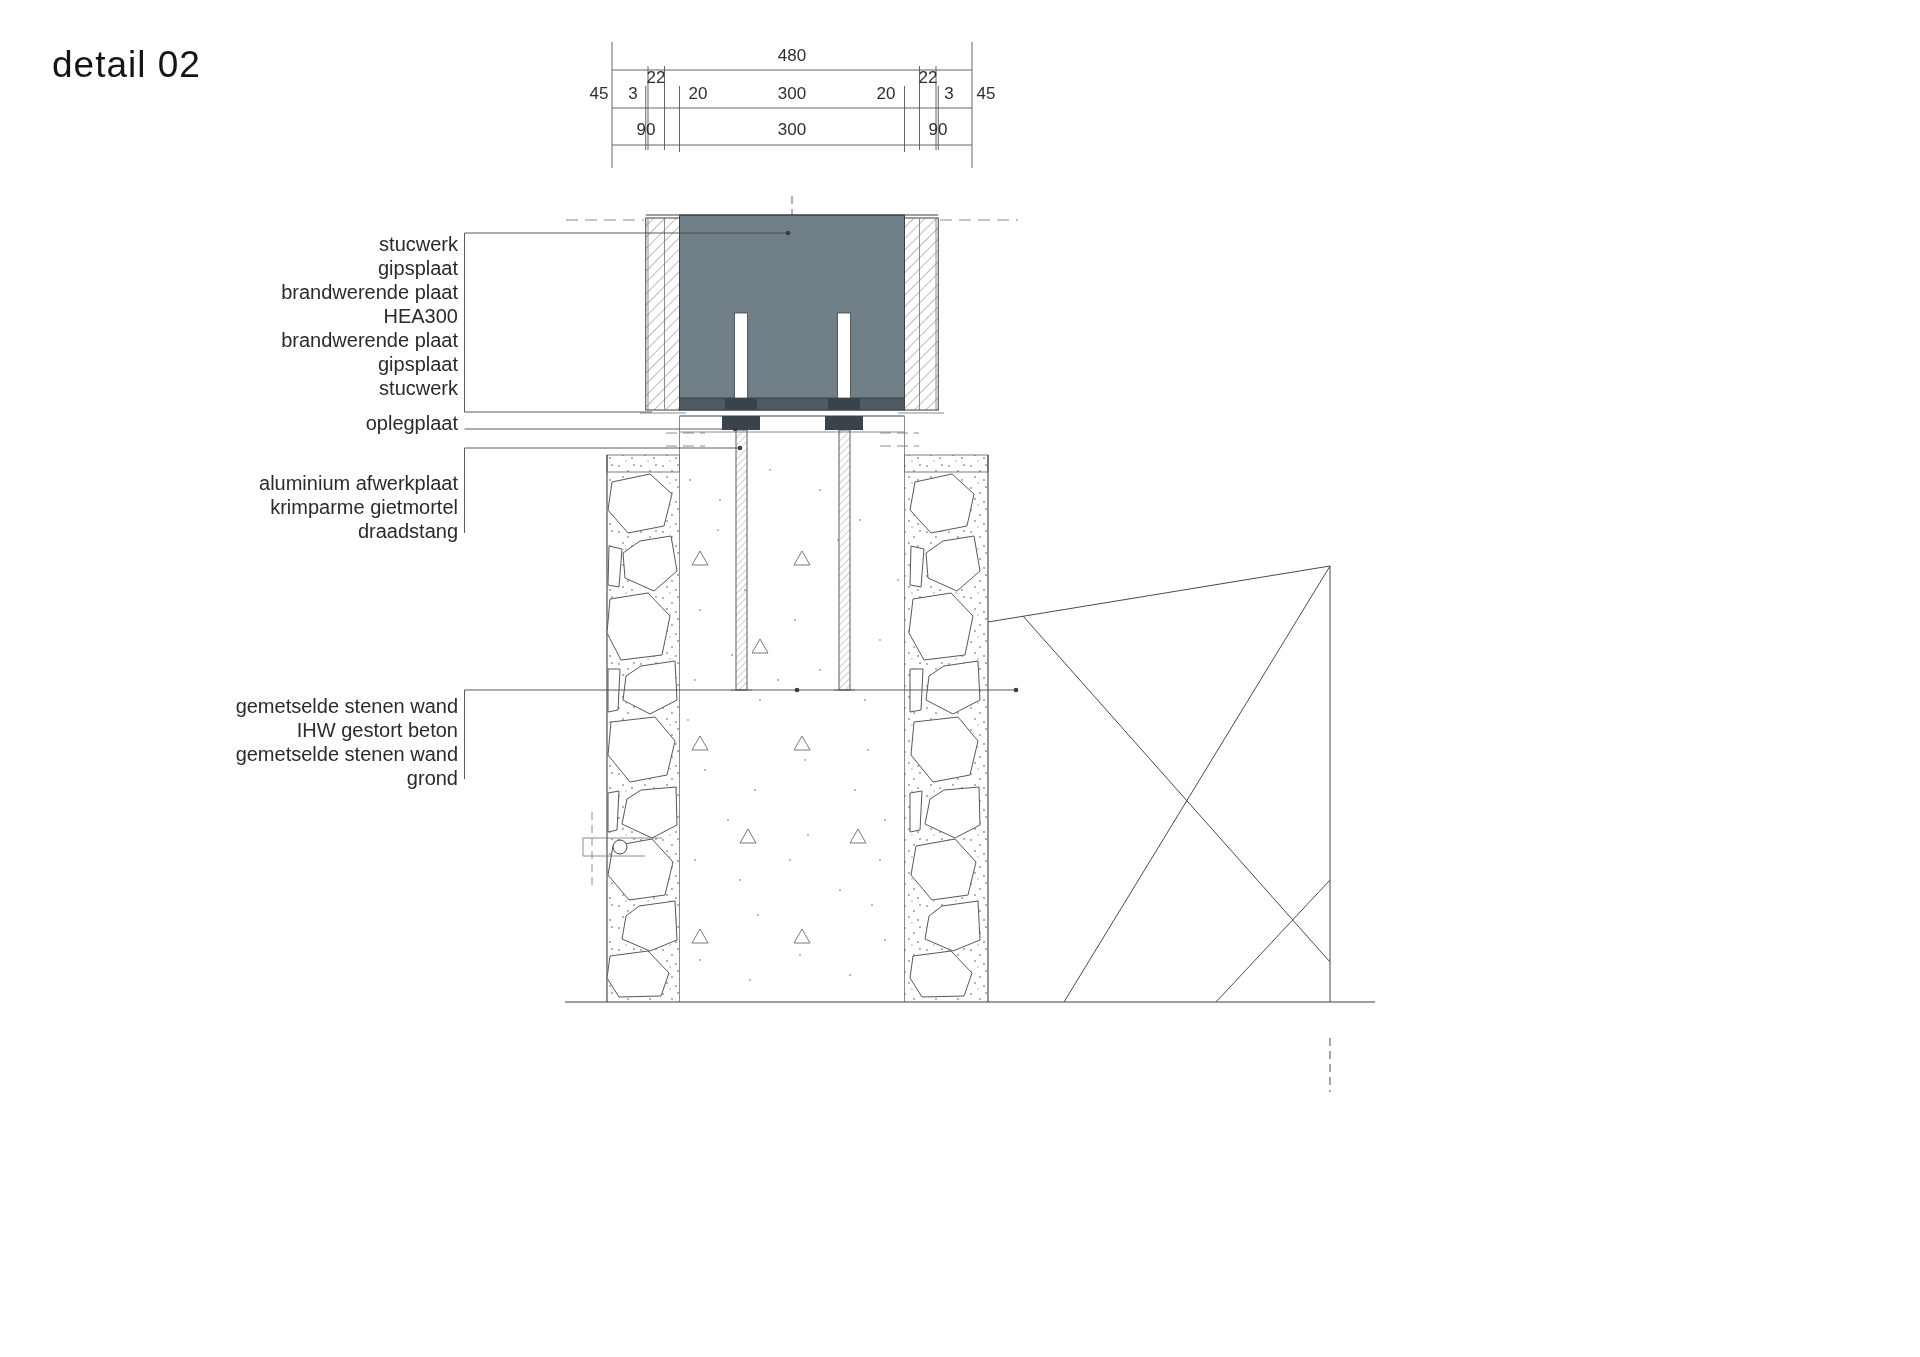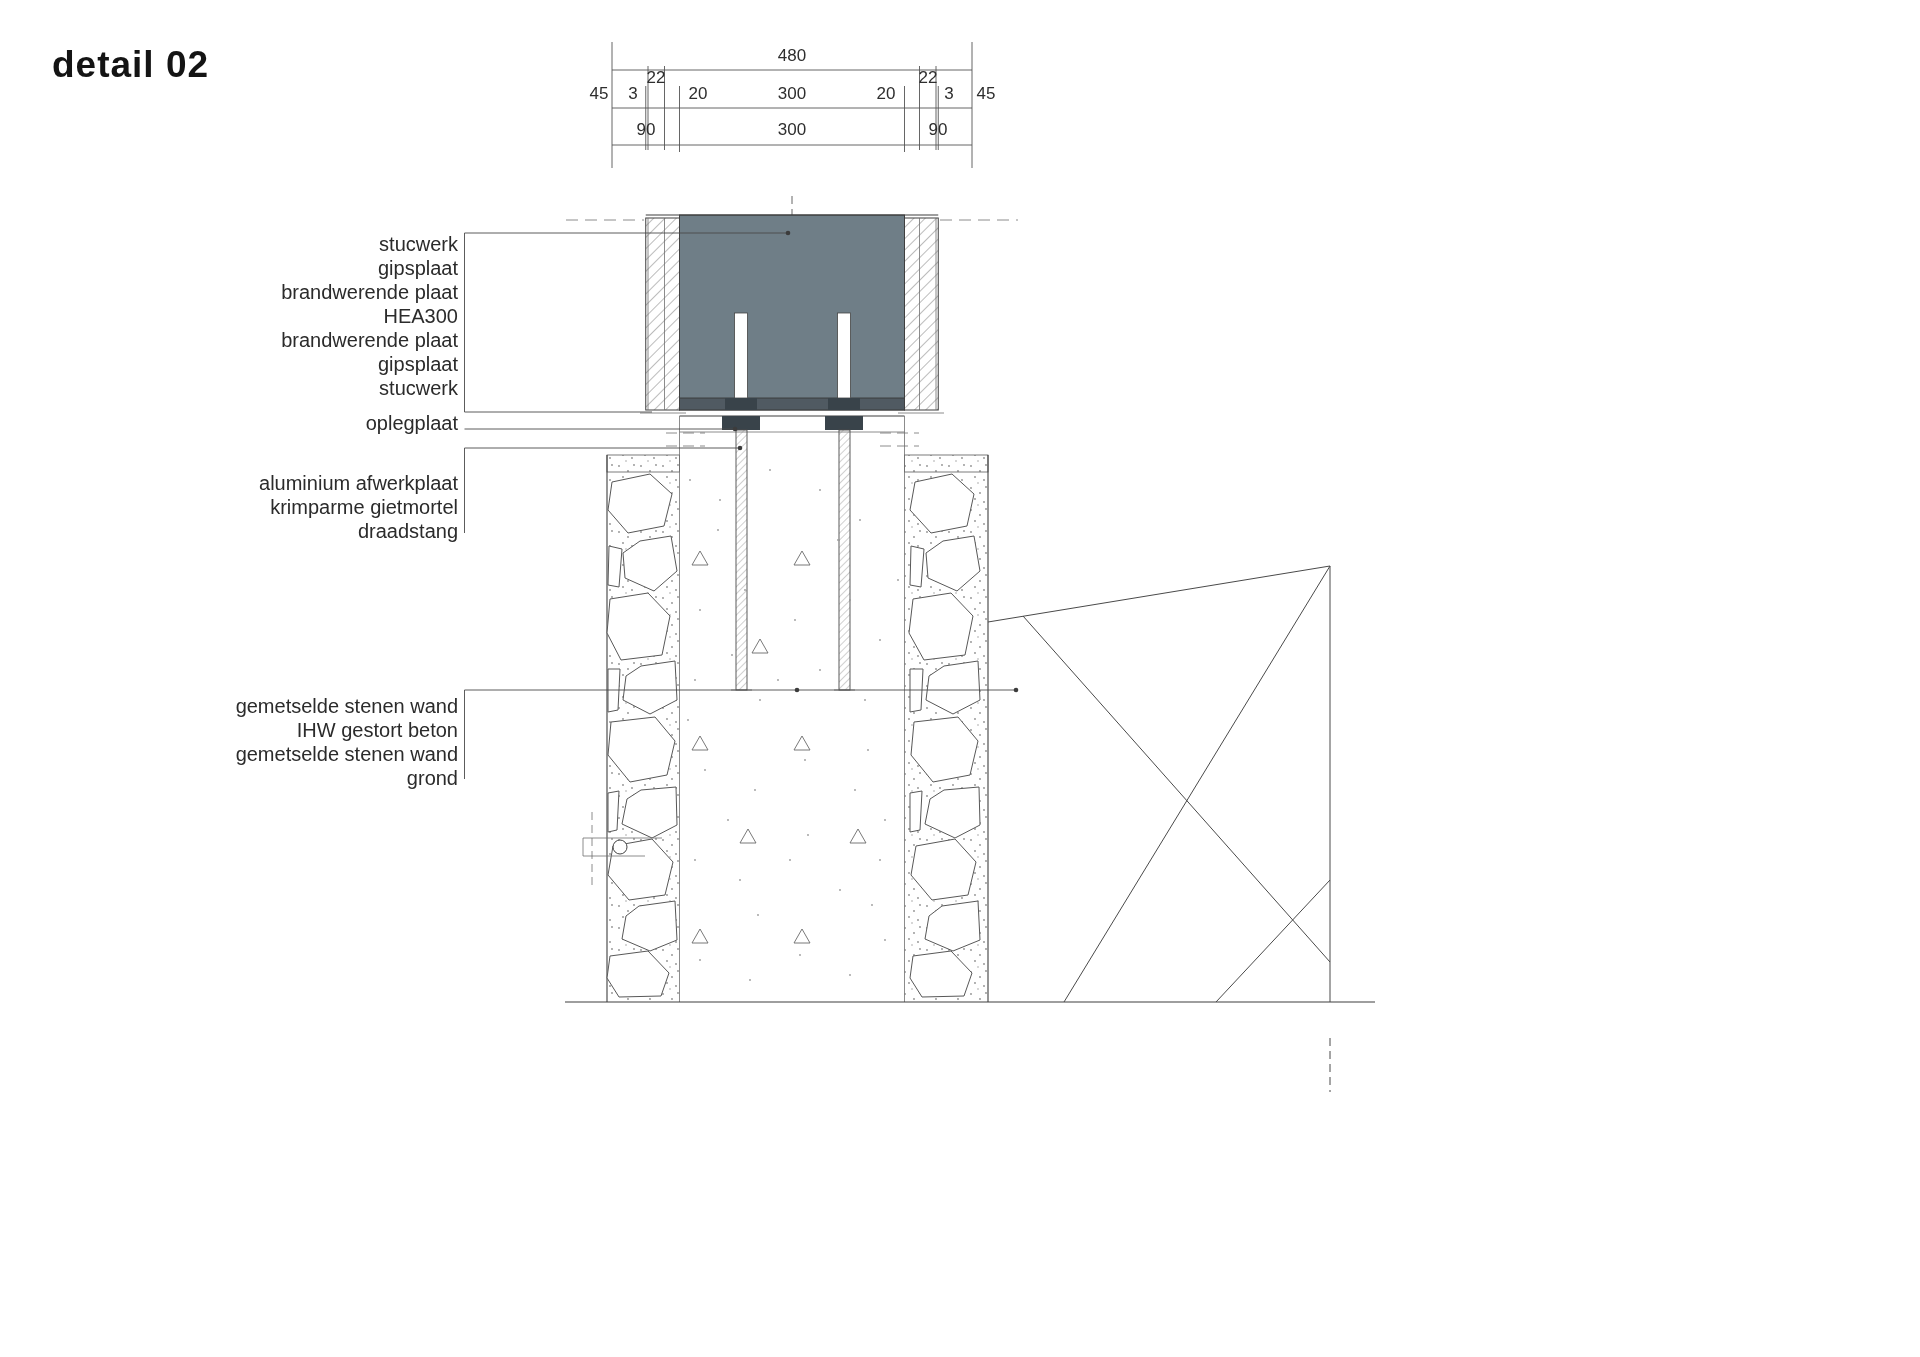--- a/index.html
+++ b/index.html
@@ -1,18 +1,18 @@
 <!DOCTYPE html>
 <html><head>
 <meta charset="utf-8">
 <style>
   html,body{margin:0;padding:0;background:#ffffff;}
   .page{position:relative;width:1920px;height:1357px;background:#fff;overflow:hidden;
         font-family:"Liberation Sans",sans-serif;}
-  .title{position:absolute;left:52px;top:44px;margin:0;font-size:37px;font-weight:700;
+  .title{position:absolute;left:52px;top:44px;margin:0;font-size:37px;font-weight:400;
          letter-spacing:1px;color:#141414;z-index:2;text-align:center;}
   svg{position:absolute;left:0;top:0;}
   .ln{stroke:#3f3f3f;stroke-width:1.1;fill:none;}
   .thin{stroke:#6e6e6e;stroke-width:0.8;fill:none;}
   .dim{stroke:#555;stroke-width:0.9;fill:none;}
   .leader{stroke:#4a4a4a;stroke-width:0.9;fill:none;}
   .dash{stroke-dasharray:12 7;}
   .dashs{stroke-dasharray:8 5;}
   .dimtxt{font-family:"Liberation Sans",sans-serif;font-size:17px;fill:#2e2e2e;text-anchor:middle;}
   .lbl{font-family:"Liberation Sans",sans-serif;font-size:20px;fill:#2b2b2b;text-anchor:end;}

